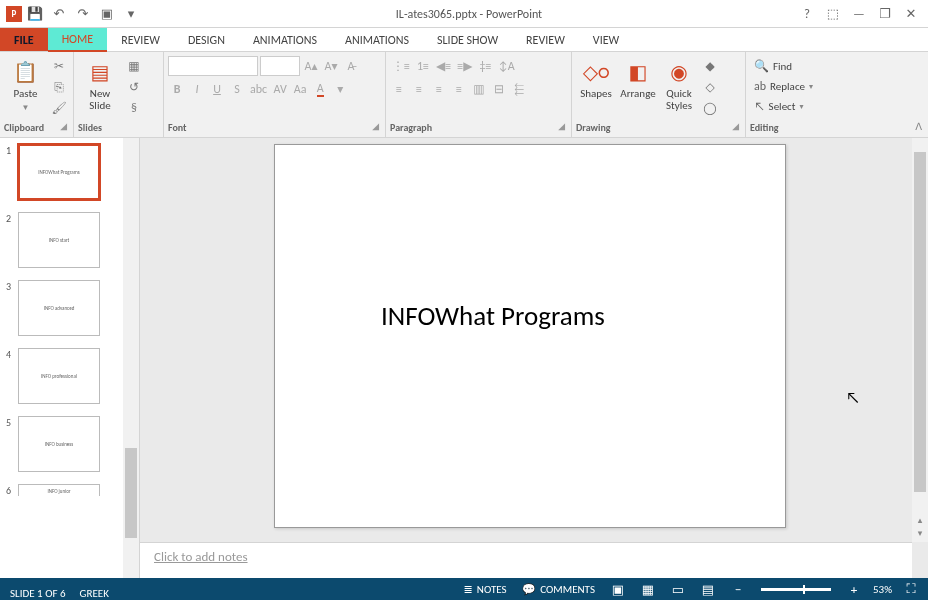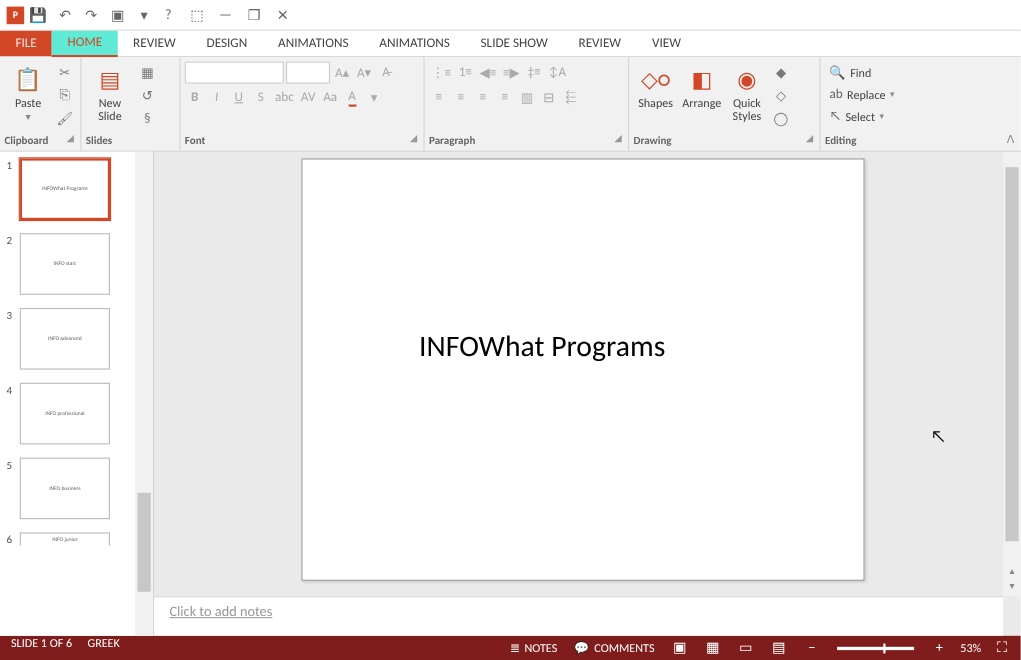--- a/index.html
+++ b/index.html
@@ -10,21 +10,21 @@
 .titlebar-left { display: flex; align-items: center; gap: 2px; padding-left: 6px; }
 .pp-icon { width: 16px; height: 16px; background: #d24726; color: #fff; font-size: 9px; font-weight: bold; display: flex; align-items: center; justify-content: center; }
 .qat-btn { width: 22px; height: 22px; display: flex; align-items: center; justify-content: center; color: #666; font-size: 13px; }
 .titlebar-center { flex: 1; text-align: center; font-size: 12px; color: #555; }
 .titlebar-right { display: flex; align-items: center; gap: 4px; padding-right: 6px; }
 .winbtn { width: 22px; height: 20px; display: flex; align-items: center; justify-content: center; color: #666; font-size: 13px; }
 
 
 .tabs { height: 24px; background: #fff; display: flex; align-items: stretch; border-bottom: 1px solid #d4d4d4; }
 .tab { padding: 0 14px; font-size: 12px; display: flex; align-items: center; color: #444; }
-.tab.file { background: #d24726; color: #e5e5e5; }
+.tab.file { background: #d24726; color: #0f172a; font-weight: bold; }
 .tab.active { color: #d24726; border-bottom: 2px solid #d24726; margin-bottom: -1px; background: #5eead4; }
 
 
 .ribbon { height: 86px; background: #f1f1f1; display: flex; border-bottom: 1px solid #d4d4d4; position: relative; }
 .group { border-right: 1px solid #d4d4d4; display: flex; flex-direction: column; justify-content: space-between; padding: 4px 4px 0 4px; }
 .group-body { display: flex; align-items: flex-start; gap: 2px; flex: 1; }
 .group-label { font-size: 10px; color: #666; text-align: left; padding: 2px 0 3px 0; position: relative; font-weight: bold; }
 .group-label .dlg { position: absolute; right: 2px; top: 2px; font-size: 8px; color: #999; }
 .big-btn { width: 44px; display: flex; flex-direction: column; align-items: center; justify-content: center; gap: 2px; padding: 2px; }
 .big-btn .ico { width: 28px; height: 28px; display: flex; align-items: center; justify-content: center; font-size: 20px; color: #d24726; }
@@ -55,40 +55,41 @@
 .canvas-area .sb-v-thumb { position: absolute; right: 2px; top: 14px; width: 12px; height: 340px; background: #c7c7c7; }
 .canvas-area .nav { position: absolute; right: 2px; bottom: 40px; width: 12px; display: flex; flex-direction: column; gap: 2px; }
 .canvas-area .nav span { font-size: 9px; color: #888; text-align: center; }
 .slide { position: absolute; left: 134px; top: 6px; width: 512px; height: 384px; background: #fff; border: 1px solid #999; box-shadow: 1px 1px 3px rgba(0,0,0,0.15); }
 .slide-title { position: absolute; left: 106px; top: 154px; font-size: 27px; font-family: Calibri; color: #000; }
 .slide-sub { position: absolute; left: 76px; top: 215px; width: 360px; height: 96px; border: 1px dashed #aaa; text-align: center; padding-top: 10px; font-size: 20px; color: #888; font-family: Calibri; }
 .notes { position: absolute; left: 0; right: 16px; bottom: 0; height: 36px; background: #fff; border-top: 1px solid #d4d4d4; padding: 6px 14px; font-size: 13px; color: #999; text-decoration: underline; }
 .cursor { position: absolute; left: 846px; top: 388px; font-size: 16px; color: #000; pointer-events: none; }
 
 
-.status { height: 22px; background: #7f1d1d; color: #fff; display: flex; align-items: flex-start; font-size: 11px; gap: 16px; }
+.status { height: 22px; background: #0c4a6e; color: #fff; display: flex; align-items: flex-end; font-size: 11px; gap: 16px; }
 .status-left { display: flex; gap: 14px; padding-left: 10px; }
 .status-right { margin-left: auto; display: flex; align-items: center; gap: 8px; padding-right: 6px; }
 .s-btn { display: flex; align-items: center; gap: 4px; padding: 0 4px; height: 22px; }
 .view-btn { width: 22px; height: 22px; display: flex; align-items: center; justify-content: center; font-size: 13px; }
 .zoom-slider { width: 70px; height: 3px; background: #fff; position: relative; margin: 0 4px; }
 .zoom-slider .z-handle { position: absolute; left: 42px; top: -3px; width: 2px; height: 9px; background: #fff; }
 </style>
 </head>
 <body>
 
 <div class="titlebar">
   <div class="titlebar-left">
     <div class="pp-icon">P</div>
     <div class="qat-btn">💾</div>
     <div class="qat-btn">↶</div>
     <div class="qat-btn">↷</div>
     <div class="qat-btn">▣</div>
     <div class="qat-btn">▾</div>
   </div>
+  <div class="titlebar-center">IL-ates3065.pptx - PowerPoint</div>
   <div class="titlebar-right">
     <div class="winbtn">?</div>
     <div class="winbtn">⬚</div>
     <div class="winbtn">—</div>
     <div class="winbtn">❐</div>
     <div class="winbtn">✕</div>
   </div>
 </div>
 
 <div class="tabs">

